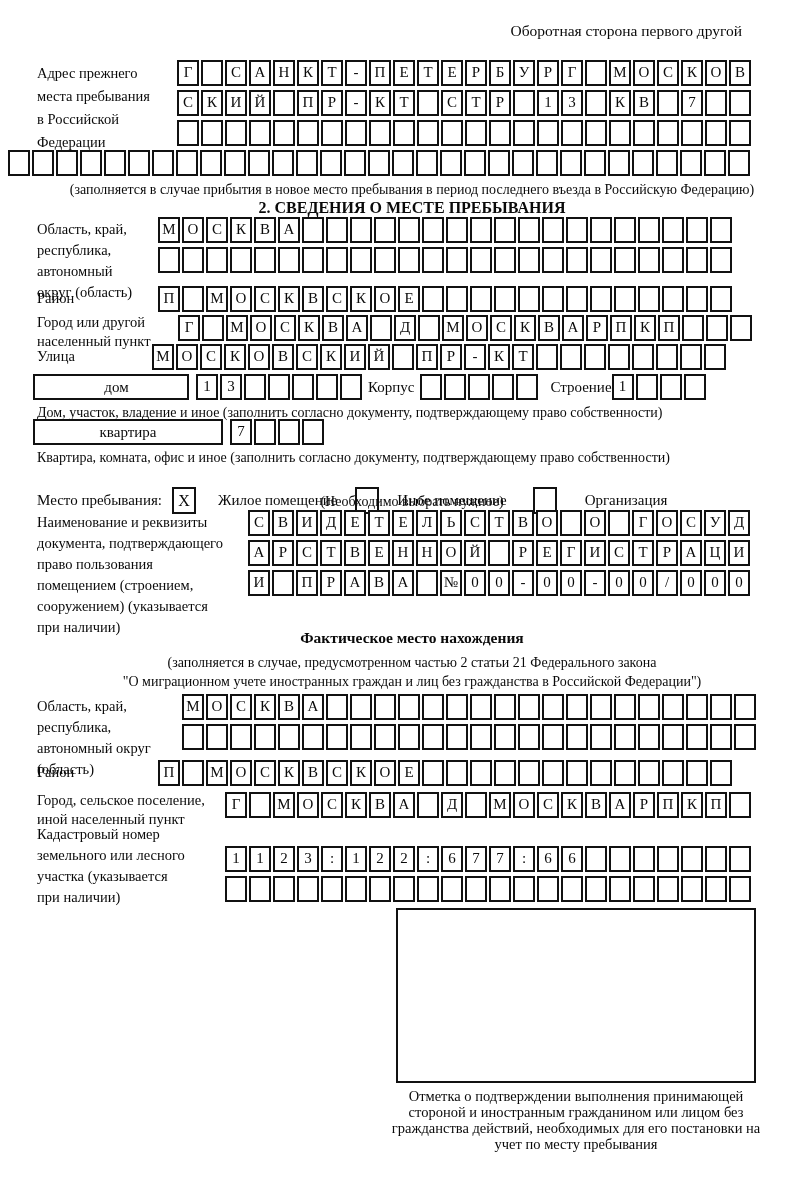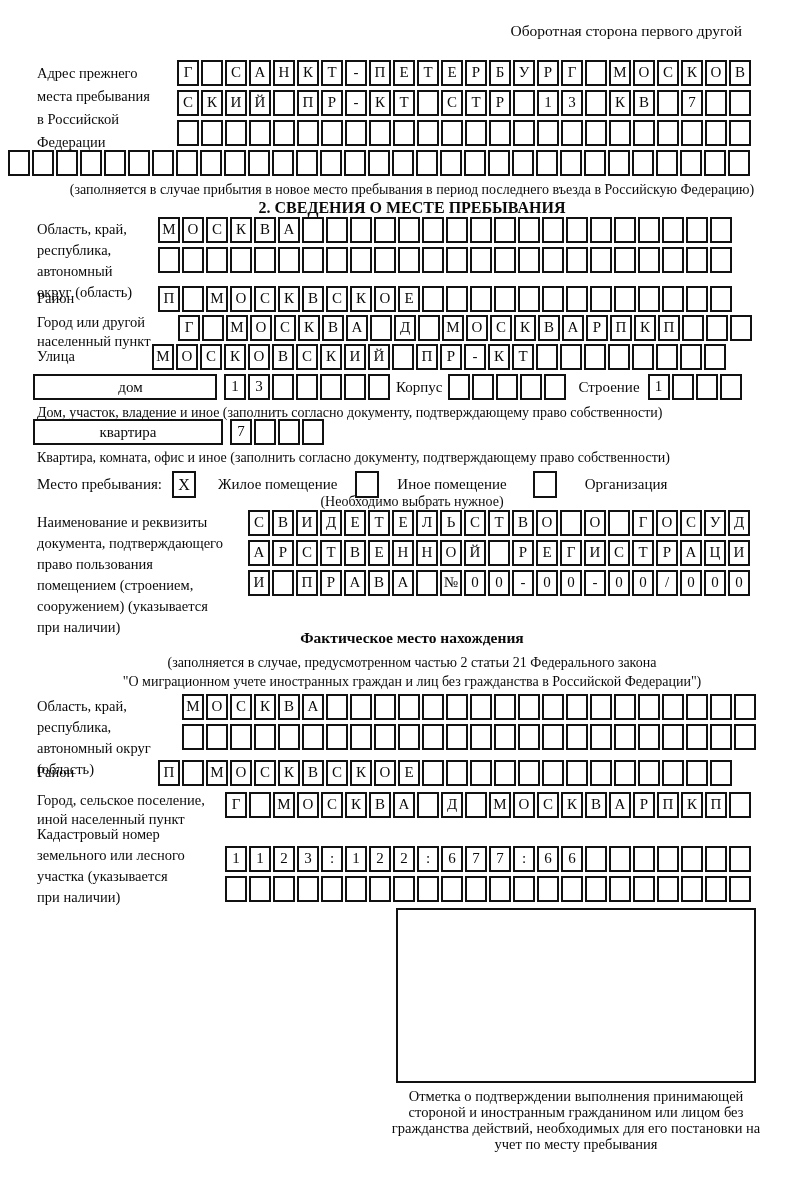--- a/index.html
+++ b/index.html
@@ -52,36 +52,36 @@
   <div class="abs cells" style="left:158px;top:286px;"><span class="cell">П</span><span class="cell"></span><span class="cell">М</span><span class="cell">О</span><span class="cell">С</span><span class="cell">К</span><span class="cell">В</span><span class="cell">С</span><span class="cell">К</span><span class="cell">О</span><span class="cell">Е</span><span class="cell"></span><span class="cell"></span><span class="cell"></span><span class="cell"></span><span class="cell"></span><span class="cell"></span><span class="cell"></span><span class="cell"></span><span class="cell"></span><span class="cell"></span><span class="cell"></span><span class="cell"></span><span class="cell"></span></div>
 
   <div class="abs lbl tight" style="left:37px;top:313px;width:140px;">Город или другой
 населенный пункт</div>
   <div class="abs cells" style="left:178px;top:315px;"><span class="cell">Г</span><span class="cell"></span><span class="cell">М</span><span class="cell">О</span><span class="cell">С</span><span class="cell">К</span><span class="cell">В</span><span class="cell">А</span><span class="cell"></span><span class="cell">Д</span><span class="cell"></span><span class="cell">М</span><span class="cell">О</span><span class="cell">С</span><span class="cell">К</span><span class="cell">В</span><span class="cell">А</span><span class="cell">Р</span><span class="cell">П</span><span class="cell">К</span><span class="cell">П</span><span class="cell"></span><span class="cell"></span><span class="cell"></span></div>
 
   <div class="abs lbl" style="left:37px;top:346px;">Улица</div>
   <div class="abs cells" style="left:152px;top:344px;"><span class="cell">М</span><span class="cell">О</span><span class="cell">С</span><span class="cell">К</span><span class="cell">О</span><span class="cell">В</span><span class="cell">С</span><span class="cell">К</span><span class="cell">И</span><span class="cell">Й</span><span class="cell"></span><span class="cell">П</span><span class="cell">Р</span><span class="cell">-</span><span class="cell">К</span><span class="cell">Т</span><span class="cell"></span><span class="cell"></span><span class="cell"></span><span class="cell"></span><span class="cell"></span><span class="cell"></span><span class="cell"></span><span class="cell"></span></div>
 
   <div class="abs inline-row" style="left:33px;top:374px;">
-    <div class="fieldbox" style="width:184px;padding-left:11px;">дом</div>
+    <div class="fieldbox" style="width:156px;padding-left:11px;">дом</div>
     <div class="cells" style="margin-left:7px;"><span class="cell">1</span><span class="cell">3</span><span class="cell"></span><span class="cell"></span><span class="cell"></span><span class="cell"></span><span class="cell"></span></div>
     <div class="txt" style="margin-left:4px;margin-right:6px;">Корпус</div>
     <div class="cells"><span class="cell"></span><span class="cell"></span><span class="cell"></span><span class="cell"></span><span class="cell"></span></div>
-    <div class="txt" style="margin-left:10px;margin-right:8px;">Строение</div>
+    <div class="txt" style="margin-left:10px;">Строение</div>
     <div class="cells"><span class="cell">1</span><span class="cell"></span><span class="cell"></span><span class="cell"></span></div>
   </div>
   <div class="abs cap" style="left:37px;top:404px;">Дом, участок, владение и иное (заполнить согласно документу, подтверждающему право собственности)</div>
 
   <div class="abs inline-row" style="left:33px;top:419px;">
     <div class="fieldbox" style="width:190px;">квартира</div>
     <div class="cells" style="margin-left:7px;"><span class="cell">7</span><span class="cell"></span><span class="cell"></span><span class="cell"></span></div>
   </div>
   <div class="abs cap" style="left:37px;top:449px;">Квартира, комната, офис и иное (заполнить согласно документу, подтверждающему право собственности)</div>
 
-  <div class="abs inline-row" style="left:37px;top:471px;">
+  <div class="abs inline-row" style="left:37px;top:487px;">
     <div class="txt">Место пребывания:</div>
     <span class="cbx" style="margin-left:10px;">X</span>
     <div class="txt" style="margin-left:22px;">Жилое помещение</div>
     <span class="cbx" style="margin-left:18px;"></span>
     <div class="txt" style="margin-left:18px;">Иное помещение</div>
     <span class="cbx" style="margin-left:26px;"></span>
     <div class="txt" style="margin-left:28px;">Организация</div>
   </div>
   <div class="abs cap ctr" style="top:493px;">(Необходимо выбрать нужное)</div>
 

